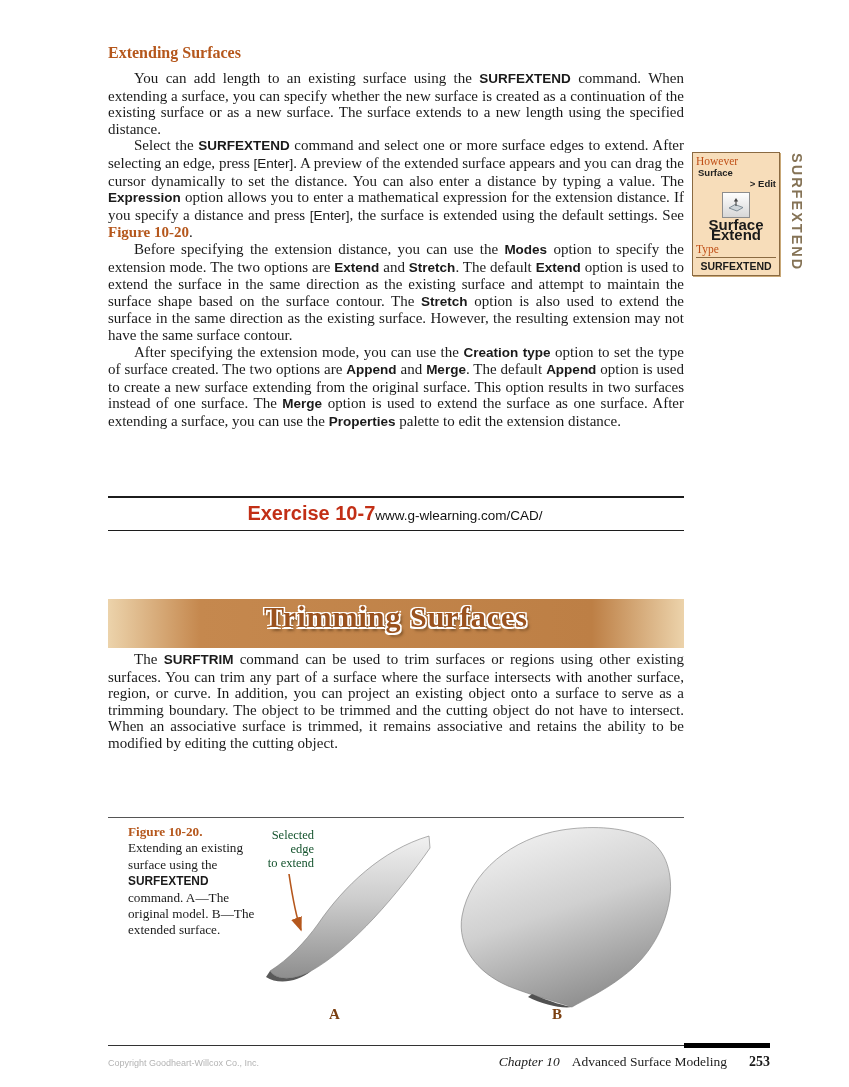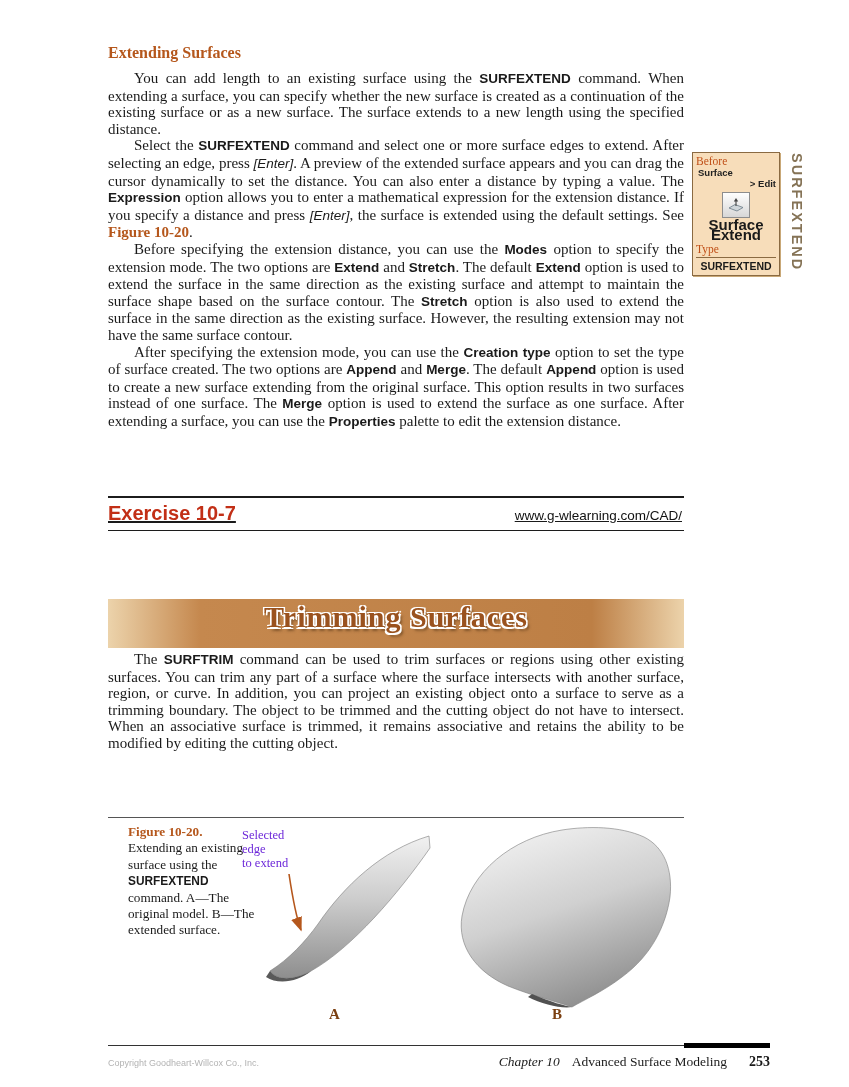--- a/index.html
+++ b/index.html
@@ -9,27 +9,27 @@
   }
   
   .main-col{position:absolute;left:108px;top:44px;width:576px;}
   .section-heading{
     font-family:"Liberation Serif", serif;font-weight:bold;font-size:16px;
     color:#b5571c;margin:0 0 8px 0;
   }
   .body-text p{margin:0;text-indent:26px;text-align:justify;
     font-size:15px;line-height:16.6px;}
   .seg-b{font-family:"Liberation Sans", sans-serif;font-weight:bold;font-size:0.9em;}
-  .seg-k{font-family:"Liberation Sans", sans-serif;font-size:0.9em;font-style:italic;}
+  .seg-k{font-family:"Liberation Sans", sans-serif;font-size:0.9em;}
   .seg-f{font-weight:bold;color:#b5571c;}
 
   
   .exercise{position:absolute;left:108px;top:496px;width:576px;}
   .ex-rule-top{border-top:2.5px solid #1c1c1c;}
-  .ex-head{display:flex;justify-content:space-between;align-items:baseline;padding:4px 2px 5px 0;text-decoration:underline;}
+  .ex-head{display:flex;justify-content:center;align-items:baseline;padding:4px 2px 5px 0;}
   .ex-title{font-family:"Liberation Sans", sans-serif;font-weight:bold;font-size:20px;color:#c22f16;}
   .ex-url{font-family:"Liberation Sans", sans-serif;font-size:13.5px;color:#111;}
   .ex-rule-bot{border-top:1.2px solid #1c1c1c;}
   .ex-body{margin:9px 0 0 0;font-size:15px;}
 
   
   .banner{
     position:absolute;left:108px;top:599px;width:576px;height:49px;
     background:linear-gradient(90deg,#ecd3ab 0%,#c5884e 16%,#bd7f45 84%,#ecd3ab 100%);
     text-align:center;
@@ -41,22 +41,22 @@
   }
 
   
   .trim-col{position:absolute;left:108px;top:651px;width:576px;}
 
   
   .figure-rule{position:absolute;left:108px;top:817px;width:576px;border-top:1px solid #555;}
   .fig-caption{position:absolute;left:108px;top:824px;width:132px;font-size:13.2px;line-height:16.4px;margin-left:20px;}
   .fig-label{font-weight:bold;color:#b5571c;}
   .fig-canvas{position:absolute;left:232px;top:822px;width:460px;height:205px;}
-  .fig-note{position:absolute;left:10px;top:6px;width:72px;text-align:left;
-    color:#6d28d9;font-size:12.5px;line-height:14px;}
+  .fig-note{position:absolute;left:10px;top:6px;width:72px;text-align:right;
+    color:#14532d;font-size:12.5px;line-height:14px;}
   .fig-ab{position:absolute;top:184px;font-weight:bold;font-size:15px;color:#7b3f10;}
   .fig-a{left:97px;} .fig-b{left:320px;}
 
   
   .side-box{
     position:absolute;left:692px;top:152px;width:88px;
     background:#f7ddba;border:1px solid #8a6a42;box-shadow:1px 1px 0 #c9a877;
     font-family:"Liberation Sans", sans-serif;padding:2px 3px 3px 3px;box-sizing:border-box;
   }
   .sb-section-label{font-family:"Liberation Serif", serif;font-size:11.5px;color:#c04f17;}
@@ -153,21 +153,21 @@
     <div>Selected</div>
     <div>edge</div>
     <div>to extend</div>
   </div>
 
   <span class="fig-ab fig-a">A</span>
   <span class="fig-ab fig-b">B</span>
 </div>
 
 <div class="side-box">
-  <div class="sb-section-label">Before</div>
+  <div class="sb-section-label">However</div>
   <div class="sb-path">
     <div>Surface</div>
     <div class="sb-path2">&gt; Edit</div>
   </div>
   <div class="sb-icon">
     <svg width="18" height="16" viewBox="0 0 18 16">
       <polygon points="2,11 8,7.5 16,10.5 10,14" fill="#cfd6da" stroke="#6a7a85" stroke-width="0.8"></polygon>
       <line x1="9" y1="9" x2="9" y2="3.5" stroke="#444" stroke-width="1.1"></line>
       <polygon points="9,1 6.8,4.5 11.2,4.5" fill="#444"></polygon>
     </svg>

